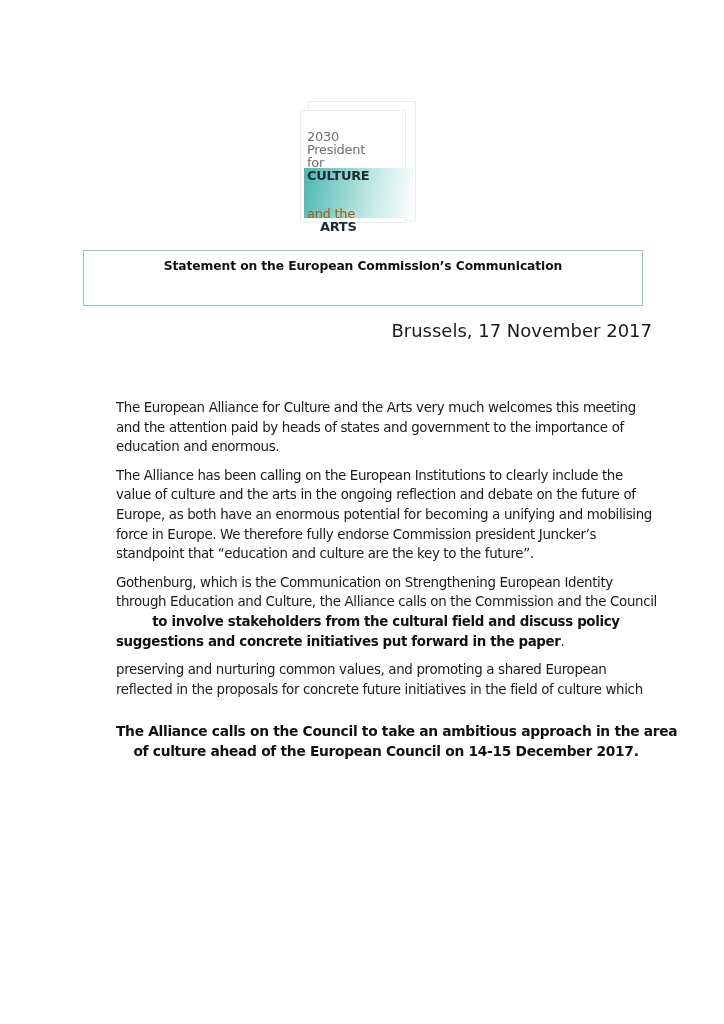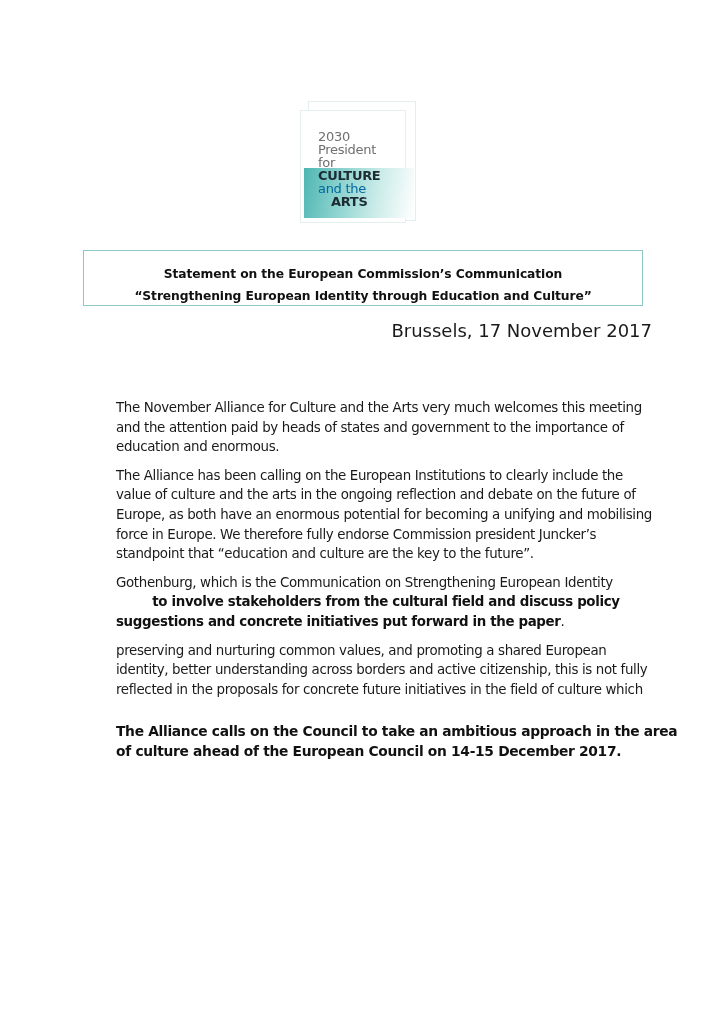--- a/index.html
+++ b/index.html
@@ -43,47 +43,47 @@
     .logo-gradient {
       position: absolute;
       left: 4px;
       top: 67px;
       width: 110px;
       height: 50px;
       background: linear-gradient(100deg, #4fb6b3 0%, #86d0cc 30%, #c9ebe8 65%, #ffffff 100%);
     }
     .logo-text {
       position: absolute;
-      left: 18px;
+      left: 7px;
       top: 29px;
       font-family: "DejaVu Sans", sans-serif;
       font-size: 13px;
       line-height: 13px;
       letter-spacing: -0.3px;
     }
     .logo-line { display: block; white-space: nowrap; }
     .logo-light { color: #6f6f6f; font-weight: normal; }
     .logo-bold { color: #1d2b33; font-weight: bold; text-align: center; }
-    .logo-mid { color: #0369a1; font-weight: normal; }
+    .logo-mid { color: #a16207; font-weight: normal; margin-top: 25px; }
 
     
     .title-box {
       position: absolute;
       left: 83px;
       top: 250px;
       width: 560px;
       height: 56px;
       border: 1.5px solid #8ec7c5;
       box-sizing: border-box;
       text-align: center;
       font-family: "DejaVu Sans", sans-serif;
       font-weight: bold;
       font-size: 12.3px;
       line-height: 22px;
-      padding-top: 12px;
+      padding-top: 4px;
       color: #111;
       letter-spacing: -0.1px;
     }
     .title-line { display: block; white-space: nowrap; }
 
     .dateline {
       position: absolute;
       right: 72px;
       top: 320px;
       font-size: 18px;
@@ -104,20 +104,21 @@
     .para { margin: 0 0 9px 0; }
     .para .ln { display: block; white-space: nowrap; }
     .b { font-weight: bold; color: #111; text-align: center; }
     .closing {
       margin-top: 22px;
       font-weight: bold;
       font-size: 13.8px;
       line-height: 20px;
       letter-spacing: -0.3px;
       color: #111;
+      text-align: center;
     }
     .closing .ln { display: block; white-space: nowrap; }
   </style>
 </head>
 <body>
 
 <div class="logo">
   <div class="logo-frame-back"></div>
   <div class="logo-frame-front"></div>
   <div class="logo-gradient"></div>
@@ -126,45 +127,44 @@
     <span class="logo-line logo-light">President</span>
     <span class="logo-line logo-light">for</span>
     <span class="logo-line logo-bold">CULTURE</span>
     <span class="logo-line logo-mid">and the</span>
     <span class="logo-line logo-bold">ARTS</span>
   </div>
 </div>
 
 <div class="title-box">
   <span class="title-line">Statement on the European Commission’s Communication</span>
-  <span class="title-line">“Strengthening European Identity through Education and Culture”</span>
 </div>
 
 <div class="dateline">Brussels, 17 November 2017</div>
 
 <div class="content">
   <p class="para">
-    <span class="ln">The November Alliance for Culture and the Arts very much welcomes this meeting</span>
+    <span class="ln">The European Alliance for Culture and the Arts very much welcomes this meeting</span>
     <span class="ln">and the attention paid by heads of states and government to the importance of</span>
     <span class="ln">education and enormous.</span>
   </p>
   <p class="para">
     <span class="ln">The Alliance has been calling on the European Institutions to clearly include the</span>
     <span class="ln">value of culture and the arts in the ongoing reflection and debate on the future of</span>
     <span class="ln">Europe, as both have an enormous potential for becoming a unifying and mobilising</span>
     <span class="ln">force in Europe. We therefore fully endorse Commission president Juncker’s</span>
     <span class="ln">standpoint that “education and culture are the key to the future”.</span>
   </p>
   <p class="para">
     <span class="ln">Gothenburg, which is the Communication on Strengthening European Identity</span>
+    <span class="ln">through Education and Culture, the Alliance calls on the Commission and the Council</span>
     <span class="ln b">to involve stakeholders from the cultural field and discuss policy</span>
     <span class="ln"><span class="b">suggestions and concrete initiatives put forward in the paper</span><span>.</span></span>
   </p>
   <p class="para">
     <span class="ln">preserving and nurturing common values, and promoting a shared European</span>
-    <span class="ln">identity, better understanding across borders and active citizenship, this is not fully</span>
     <span class="ln">reflected in the proposals for concrete future initiatives in the field of culture which</span>
   </p>
   <div class="closing">
     <span class="ln">The Alliance calls on the Council to take an ambitious approach in the area</span>
     <span class="ln">of culture ahead of the European Council on 14-15 December 2017.</span>
   </div>
 </div>
 
 </body></html>

